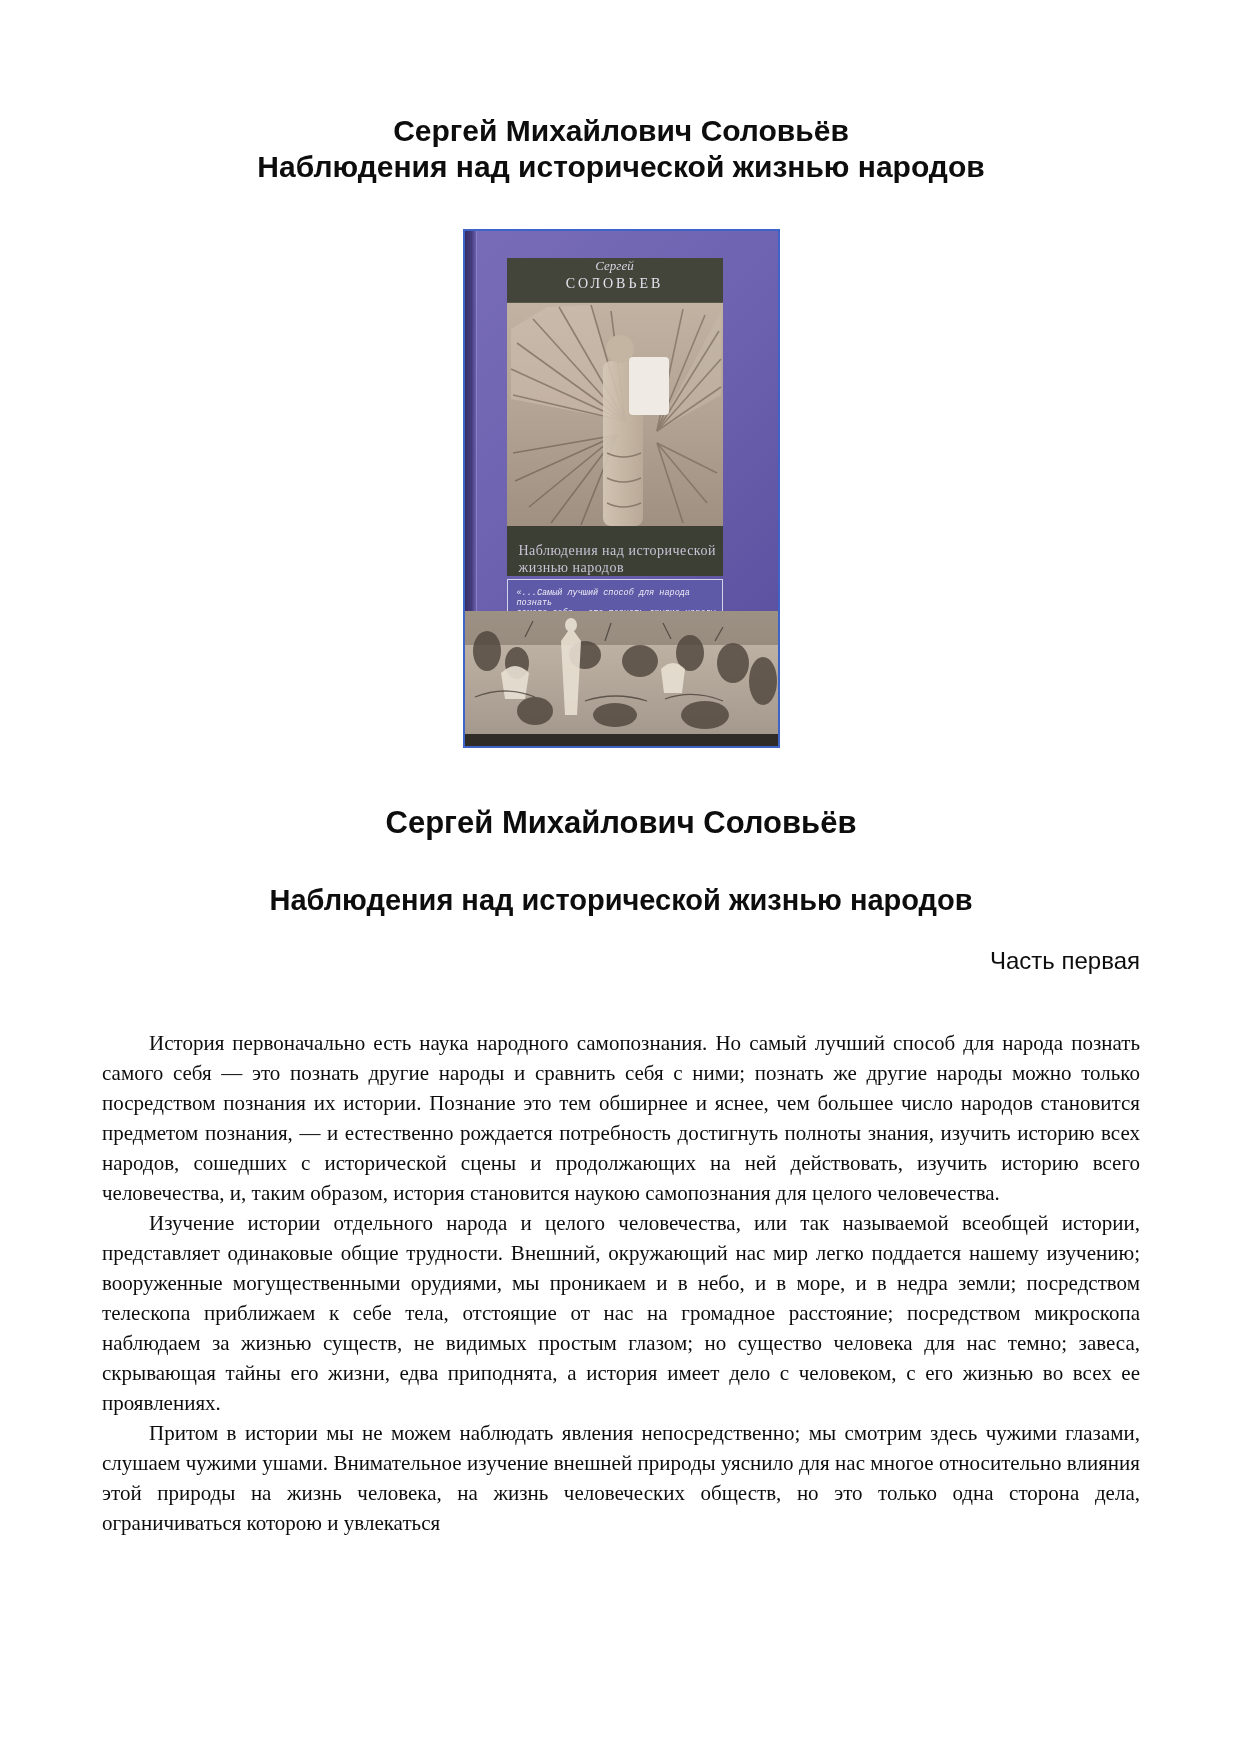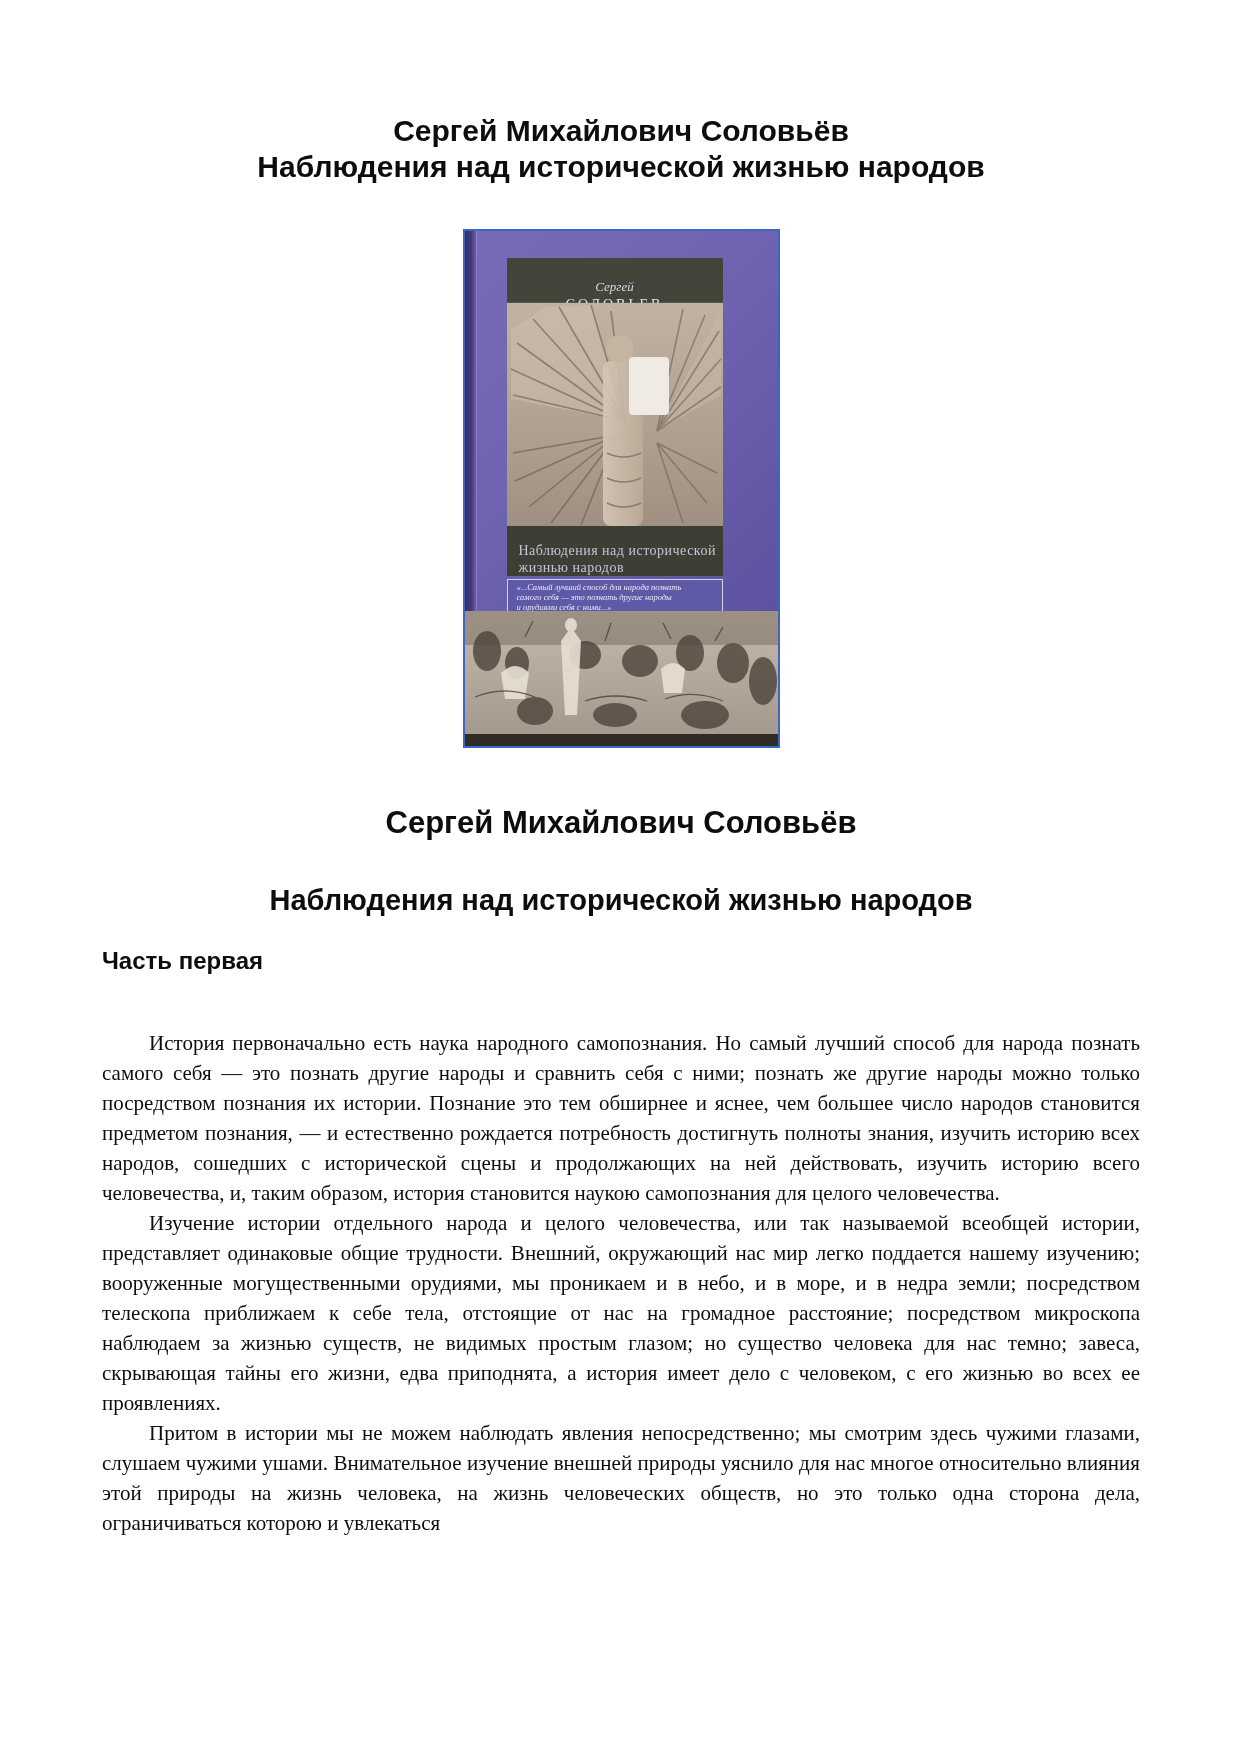--- a/index.html
+++ b/index.html
@@ -27,43 +27,43 @@
   }
   .cover .spine{
     position:absolute;left:0;top:0;bottom:0;width:12px;
     background:linear-gradient(90deg,#352c66 0%,var(--cover_spine) 60%,#6a5fae 100%);
     border-right:1px solid #8a7fc4;
   }
   .cover .inner{position:absolute;left:42px;top:27px;width:216px;}
   .author-panel{
     height:45px;background:var(--cover_panel);text-align:center;
     font-family:"Liberation Serif",serif;color:#d9d5e4;
-    border-bottom:1px solid #55574a;padding-top:21px;
+    border-bottom:1px solid #55574a;padding-top:0;
   }
   .author-panel .first{font-style:italic;font-size:13px;line-height:15px;}
   .author-panel .last{font-size:14px;line-height:21px;letter-spacing:3px;color:#e6e3ef;}
   .relief{display:block;width:216px;height:223px;}
   .title-band{
     height:50px;background:var(--cover_band);color:#c9c4d6;
     font-family:"Liberation Serif",serif;font-size:14px;line-height:17px;
     padding:16px 6px 0 12px;letter-spacing:.5px;
   }
   .quote-band{
     margin-top:3px;height:33px;background:var(--cover_quote_bg);
     border:1px solid #d4d4e8;color:#eceaf6;
-    font-family:Liberation Serif, serif;font-style:italic;
-    font-size:8.5px;line-height:10px;padding:2px 4px 0 9px;
+    font-family:Liberation Mono, monospace;font-style:italic;
+    font-size:8.5px;line-height:10px;padding:8px 4px 0 9px;
   }
   .engraving{position:absolute;left:0;right:0;bottom:0;width:100%;height:135px;display:block;}
   
   .h-author{margin-top:56px;text-align:center;font-family:"Liberation Sans",sans-serif;
     font-weight:bold;font-size:31px;line-height:38px;}
   .h-title{margin-top:40px;text-align:center;font-family:"Liberation Sans",sans-serif;
     font-weight:bold;font-size:29px;line-height:36px;}
-  .part-block{margin-top:28px;text-align:left;font-family:"Liberation Sans",sans-serif;font-weight:bold;}
+  .part-block{margin-top:28px;text-align:right;font-family:"Liberation Sans",sans-serif;font-weight:normal;}
   .part-label{font-size:24px;line-height:30px;}
   .part-title{font-size:26px;line-height:32px;}
   
   .body-text{margin-top:52px;font-family:Liberation Serif, serif;
     font-size:21px;line-height:30px;color:var(--text_color);}
   .body-text p{text-align:justify;text-align-last:left;text-indent:47px;}
 </style>
 </head>
 <body>
 

